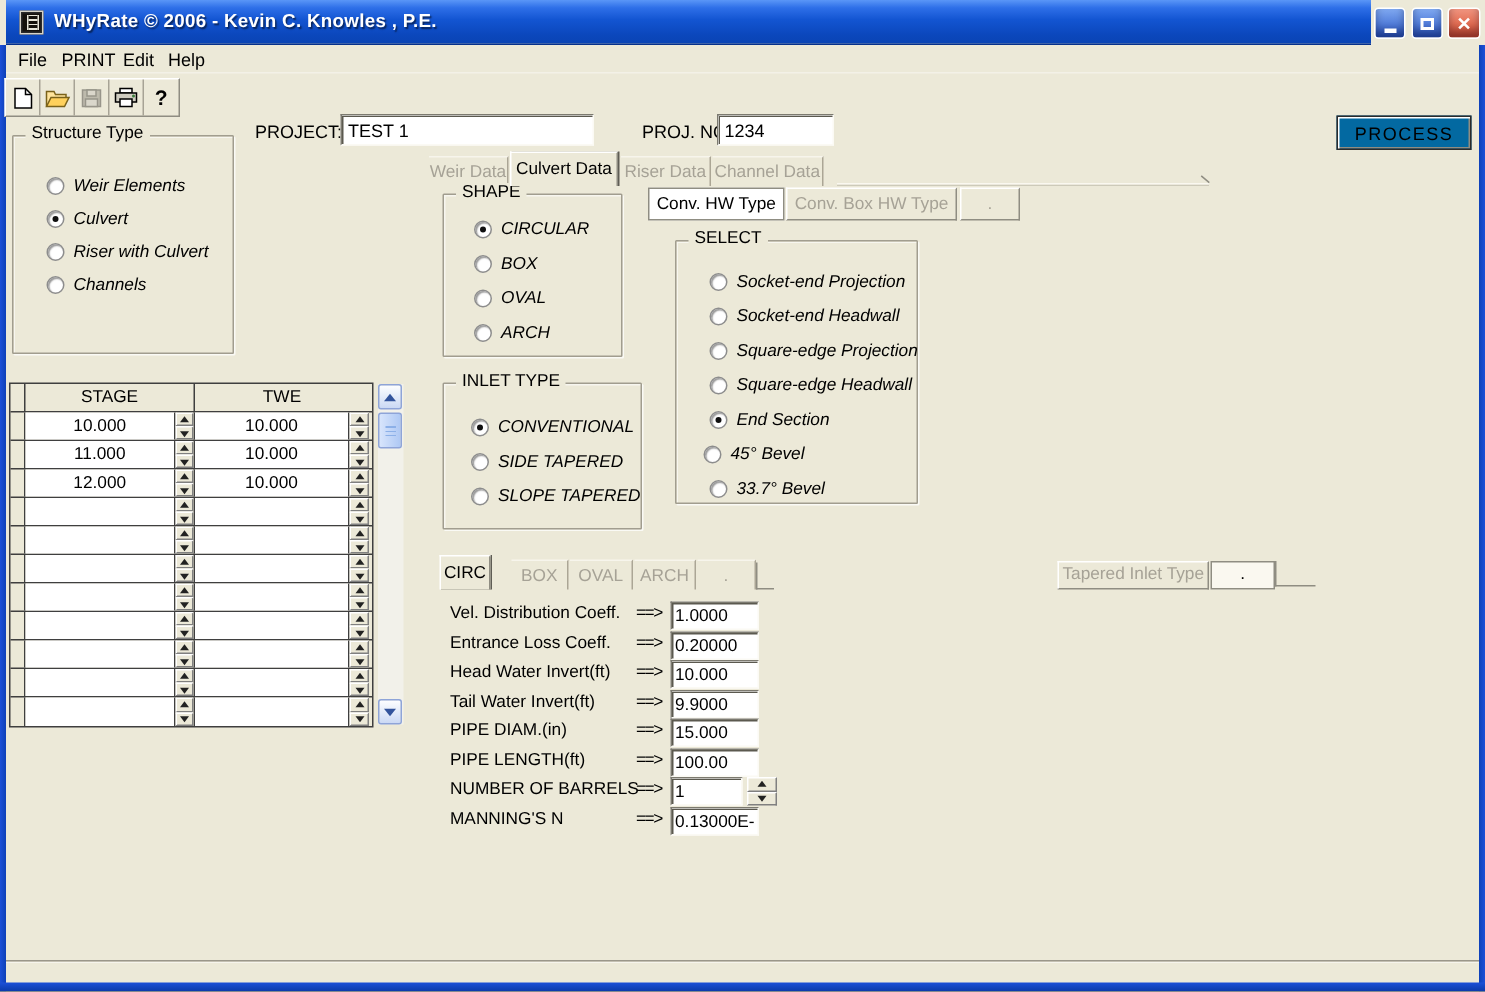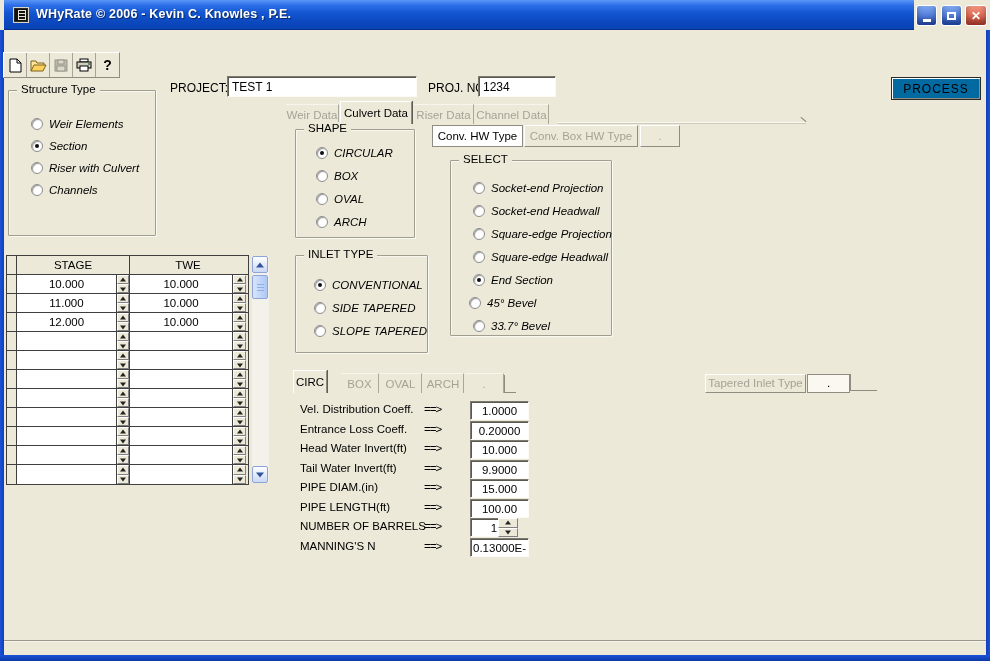--- a/index.html
+++ b/index.html
@@ -127,23 +127,23 @@
   }
   .tabbtn.active { background:#fff; color:#000; border:1px solid #8f8d82; }
   .tabline { position:absolute; height:1px; background:#FAF8F0; box-shadow:0 1px 0 rgba(150,146,130,.35); }
   .tabline-tick { position:absolute; width:7px; height:1px; background:#8f8d82; transform:rotate(40deg); }
   .lmark { position:absolute; border-left:1px solid #8f8d82; border-bottom:1px solid #8f8d82; }
   
   .prow { position:absolute; left:300px; width:260px; height:19px; }
   .prow .plabel { position:absolute; left:0; top:2px; white-space:nowrap; font-size:11.5px; }
   .prow .parrow { position:absolute; left:124px; top:2px; font-size:11.5px; letter-spacing:-1px; }
   .prow .pinput {
-    position:absolute; left:147px; top:0; width:59px; height:19px; text-align:center;
+    position:absolute; left:147px; top:0; width:59px; height:19px; text-align:left;
     background:#fff; border:1px solid #7c7a70; border-bottom-color:#fbfaf4; border-right-color:#fbfaf4;
-    box-shadow:inset 1px 1px 0 #5b594f; font:11.5px "Liberation Sans",sans-serif; padding:0 2px;margin-left:23px;
+    box-shadow:inset 1px 1px 0 #5b594f; font:11.5px "Liberation Sans",sans-serif; padding:0 2px;
   }
   .prow .pinput.narrow { width:48px; }
   .pspin { position:absolute; left:198px; top:0; width:20px; height:19px; display:flex; flex-direction:column; }
   .pspin b { flex:1; background:#ECE9D8; border:1px solid #808080; border-top-color:#fff; border-left-color:#fff; position:relative; }
   .pspin b::after { content:""; position:absolute; left:50%; top:50%; transform:translate(-50%,-50%); border:3px solid transparent; }
   .pspin b.up::after { border-bottom:4px solid #222; margin-top:-2px; }
   .pspin b.down::after { border-top:4px solid #222; margin-top:2px; }
   input { outline:none; }
 </style>
 </head>
@@ -162,20 +162,26 @@
       </span>
     <span class="wbtn close">
         <i class="glyph-close">✕</i>
       </span>
   </div>
   <div class="border-l"></div>
   <div class="border-r"></div>
   <div class="border-b"></div>
   <div class="statusline"></div>
 
+  <div class="menubar">
+    <span class="menu-item" style="left:5px">File</span>
+    <span class="menu-item" style="left:34px">PRINT</span>
+    <span class="menu-item" style="left:75px">Edit</span>
+    <span class="menu-item" style="left:105px">Help</span>
+  </div>
 
   <div class="toolbar">
     <span class="tbtn">
       <svg width="13" height="15" viewBox="0 0 13 15">
         <path d="M1 1h7l4 4v9H1z" fill="#fff" stroke="#000"></path>
         <path d="M8 1v4h4" fill="none" stroke="#000"></path>
       </svg>
     </span>
     <span class="tbtn">
       <svg width="17" height="13" viewBox="0 0 17 13">
@@ -197,34 +203,34 @@
         <rect x="4" y="8" width="8" height="5" fill="#fff" stroke="#000"></rect>
         <circle cx="13" cy="6" r="1" fill="#3a7d3a"></circle>
       </svg>
     </span>
     <span class="tbtn">
       <span class="help-glyph">?</span>
     </span>
   </div>
 
   <span class="lbl" style="left:170px; top:81px">PROJECT:</span>
-  <input class="sunken" style="left: 227px; top: 76px; width: 190px; height: 21px;" value="TEST 1">
+  <input class="sunken" style="left: 227px; top: 76px; width: 169px; height: 21px;" value="TEST 1">
   <span class="lbl" style="left:428px; top:81px">PROJ. NO.:</span>
   <input class="sunken" style="left: 478px; top: 76px; width: 78px; height: 21px;" value="1234">
   <button class="btn-process">PROCESS</button>
 
   <div class="groupbox" style="left:8px; top:90px; width:148px; height:146px">
     <span class="gb-title">Structure Type</span>
     <div class="radio-row" style="left:22px; top:26px">
       <span class="radio"></span>
       <span class="radio-label">Weir Elements</span>
     </div>
     <div class="radio-row" style="left:22px; top:48px">
       <span class="radio checked"></span>
-      <span class="radio-label">Section</span>
+      <span class="radio-label">Culvert</span>
     </div>
     <div class="radio-row" style="left:22px; top:70px">
       <span class="radio"></span>
       <span class="radio-label">Riser with Culvert</span>
     </div>
     <div class="radio-row" style="left:22px; top:92px">
       <span class="radio"></span>
       <span class="radio-label">Channels</span>
     </div>
   </div>

